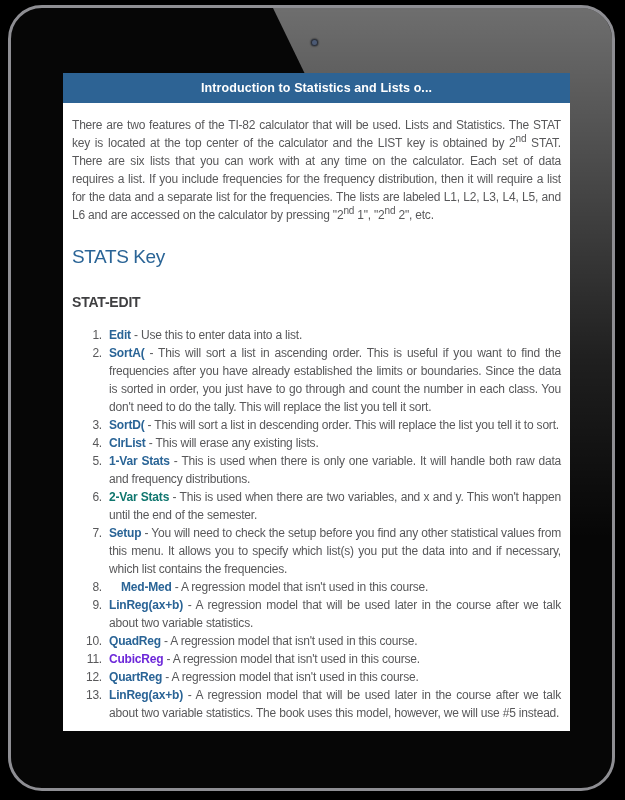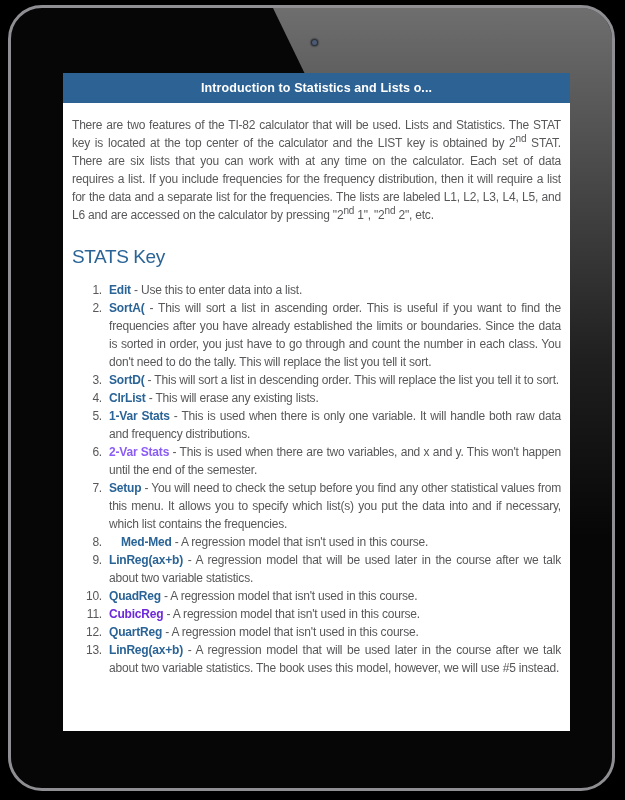--- a/index.html
+++ b/index.html
@@ -59,27 +59,28 @@
     <div class="camera"></div>
   </div>
 
   <div class="screen">
     <div class="titlebar" id="titlebar" style="background: rgb(45, 99, 148);">
       <span>Introduction to Statistics and Lists o...</span>
     </div>
     <div class="content">
       <p class="intro" id="intro-p"><span>There are two features of the TI-82 calculator that will be used. Lists and Statistics. The STAT key is located at the top center of the calculator and the LIST key is obtained by 2</span><sup>nd</sup><span> STAT. There are six lists that you can work with at any time on the calculator. Each set of data requires a list. If you include frequencies for the frequency distribution, then it will require a list for the data and a separate list for the frequencies. The lists are labeled L1, L2, L3, L4, L5, and L6 and are accessed on the calculator by pressing "2</span><sup>nd</sup><span> 1", "2</span><sup>nd</sup><span> 2", etc.</span></p>
       <h1 class="statskey" id="h-statskey" style="color: rgb(42, 100, 150);">STATS Key</h1>
+      <h2 class="statedit">STAT-EDIT</h2>
       <ol class="statlist" id="stat-edit-list">
           <li><span class="num">1.</span><span class="term" style="color: rgb(42, 100, 150);">Edit</span><span> - Use this to enter data into a list.</span></li>
           <li><span class="num">2.</span><span class="term" style="color: rgb(42, 100, 150);">SortA(</span><span> - This will sort a list in ascending order. This is useful if you want to find the frequencies after you have already established the limits or boundaries. Since the data is sorted in order, you just have to go through and count the number in each class. You don't need to do the tally. This will replace the list you tell it sort.</span></li>
           <li><span class="num">3.</span><span class="term" style="color: rgb(42, 100, 150);">SortD(</span><span> - This will sort a list in descending order. This will replace the list you tell it to sort.</span></li>
           <li><span class="num">4.</span><span class="term" style="color: rgb(42, 100, 150);">ClrList</span><span> - This will erase any existing lists.</span></li>
           <li><span class="num">5.</span><span class="term" style="color: rgb(42, 100, 150);">1-Var Stats</span><span> - This is used when there is only one variable. It will handle both raw data and frequency distributions.</span></li>
-          <li><span class="num">6.</span><span class="term" style="color: #8b5cf6;">2-Var Stats</span><span> - This is used when there are two variables, and x and y. This won't happen until the end of the semester.</span></li>
+          <li><span class="num">6.</span><span class="term" style="color: #0f766e;">2-Var Stats</span><span> - This is used when there are two variables, and x and y. This won't happen until the end of the semester.</span></li>
           <li><span class="num">7.</span><span class="term" style="color: rgb(42, 100, 150);">Setup</span><span> - You will need to check the setup before you find any other statistical values from this menu. It allows you to specify which list(s) you put the data into and if necessary, which list contains the frequencies.</span></li>
           <li><span class="num">8.</span><span class="term" style="color: rgb(42, 100, 150); padding-left: 12px;">Med-Med</span><span> - A regression model that isn't used in this course.</span></li>
           <li><span class="num">9.</span><span class="term" style="color: rgb(42, 100, 150);">LinReg(ax+b)</span><span> - A regression model that will be used later in the course after we talk about two variable statistics.</span></li>
           <li><span class="num">10.</span><span class="term" style="color: rgb(42, 100, 150);">QuadReg</span><span> - A regression model that isn't used in this course.</span></li>
           <li><span class="num">11.</span><span class="term" style="color: #6d28d9;">CubicReg</span><span> - A regression model that isn't used in this course.</span></li>
           <li><span class="num">12.</span><span class="term" style="color: rgb(42, 100, 150);">QuartReg</span><span> - A regression model that isn't used in this course.</span></li>
           <li><span class="num">13.</span><span class="term" style="color: rgb(42, 100, 150);">LinReg(ax+b)</span><span> - A regression model that will be used later in the course after we talk about two variable statistics. The book uses this model, however, we will use #5 instead.</span></li>
         </ol>
     </div>
   </div>

